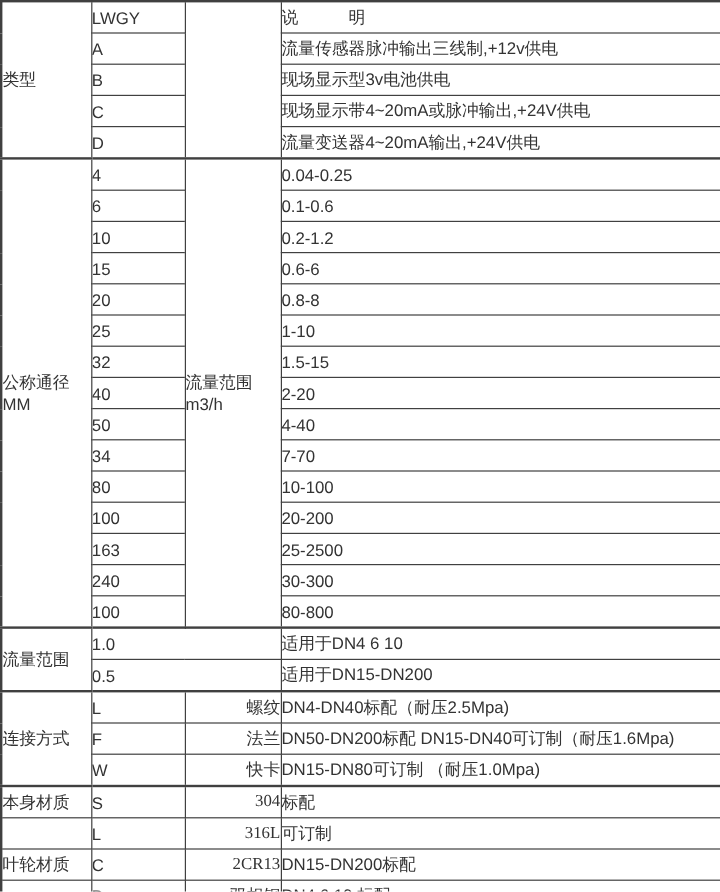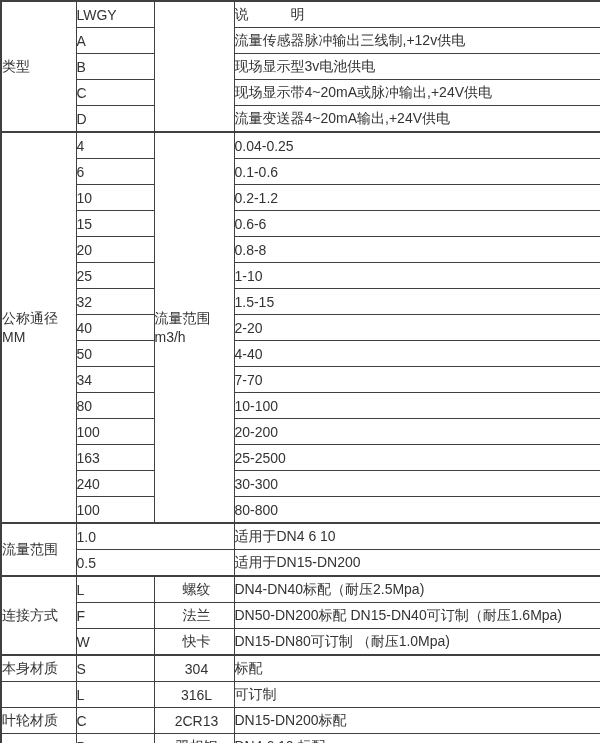--- a/index.html
+++ b/index.html
@@ -25,21 +25,21 @@
     border: 1px solid #404040;
     padding: 0;
     vertical-align: middle;
     overflow: hidden;
     white-space: nowrap;
     height: 25px;
   }
   tr.sec td { border-top: 2px solid #404040; }
   .c   { text-align: left; }
   .l   { text-align: left; padding-left: 0; }
-  .l5  { text-align: center; padding-left: 5px; }
+  .l5  { text-align: right; padding-left: 5px; font-family: Liberation Serif, serif; }
   .two-line { line-height: 1.3; margin-top: 40px; }
 </style>
 </head>
 <body>
 
 <table class="spec">
   <colgroup>
     <col style="width:75px">
     <col style="width:78px">
     <col style="width:80px">

